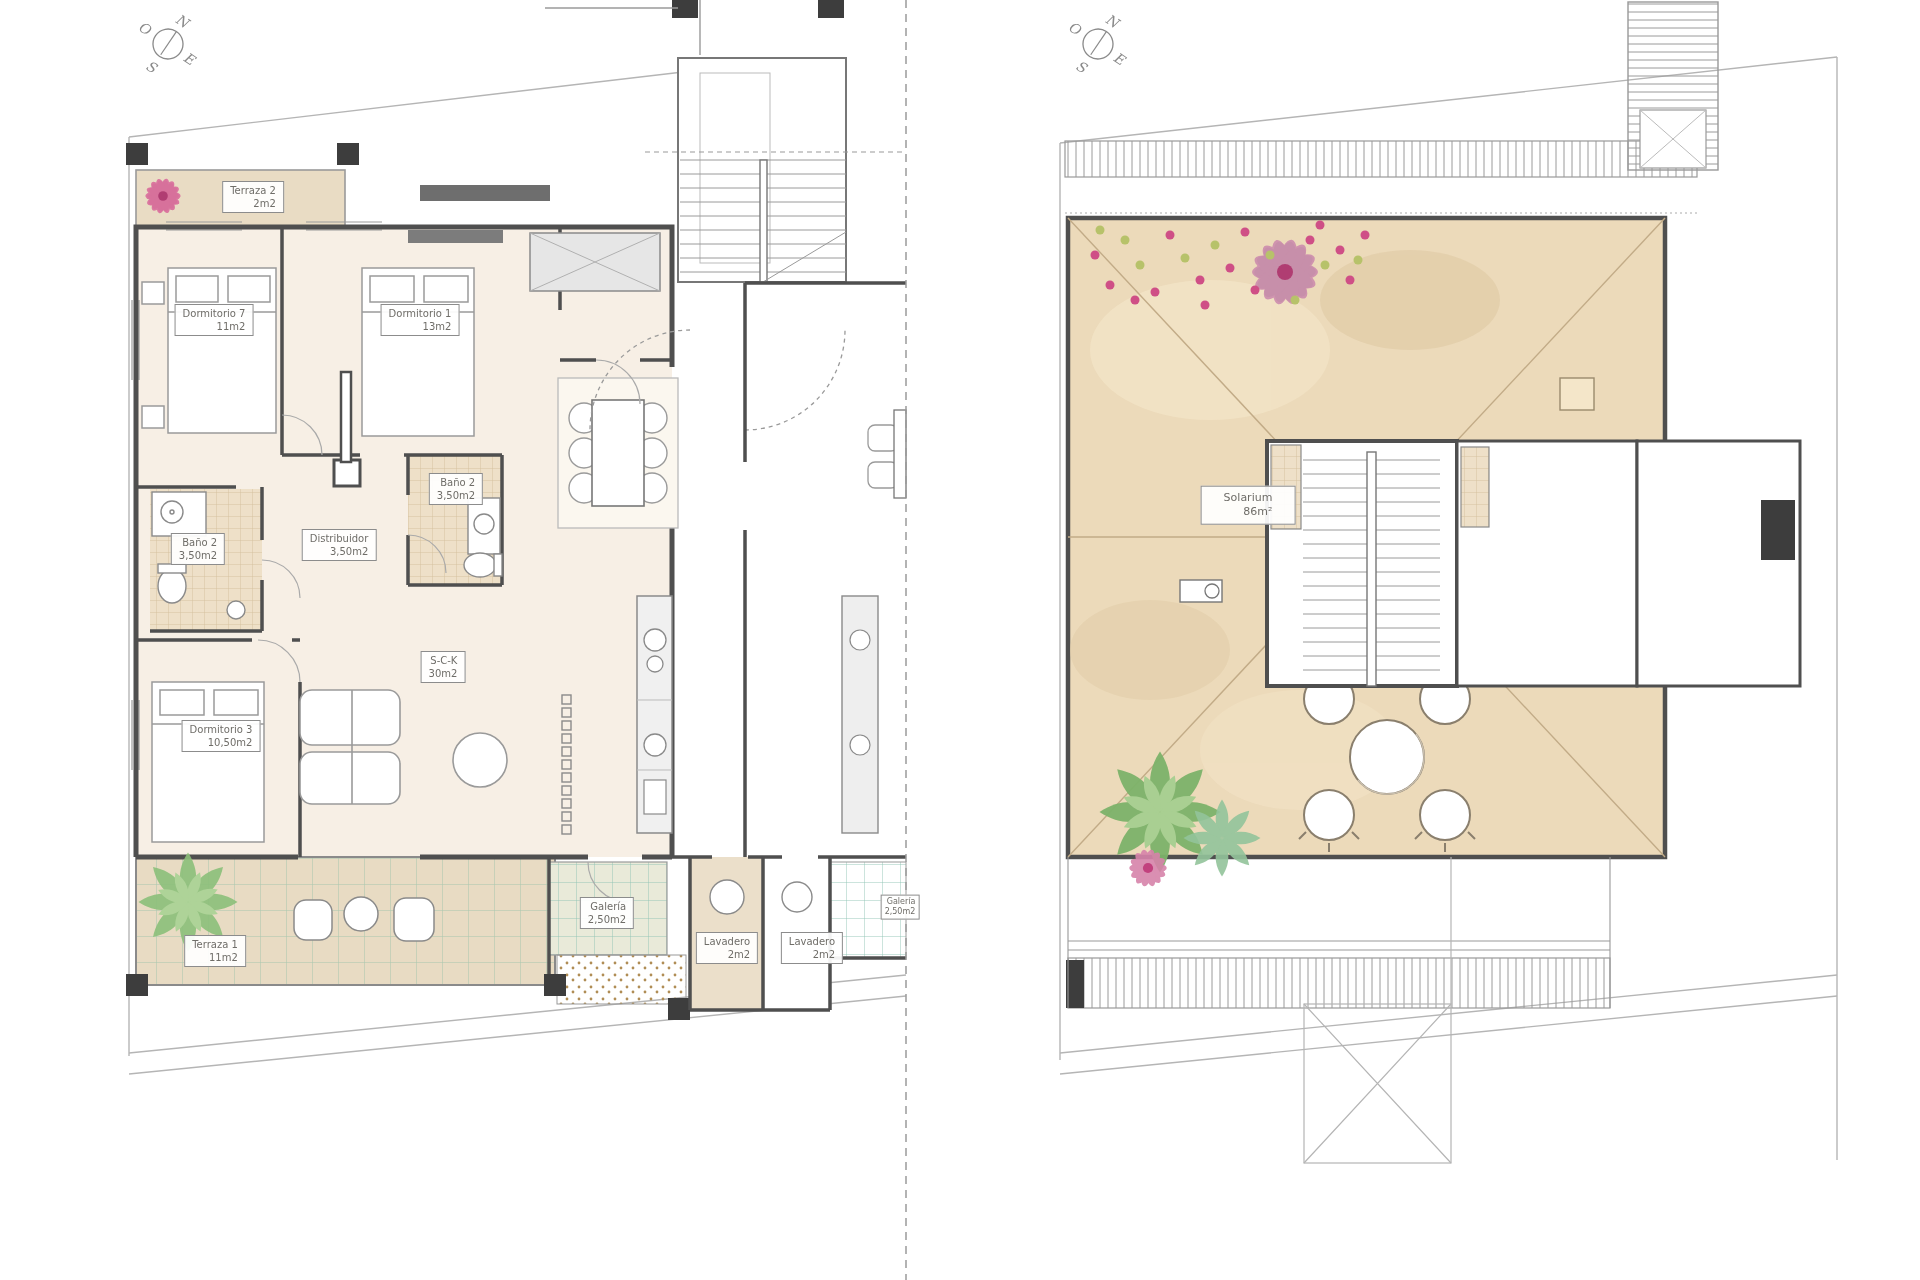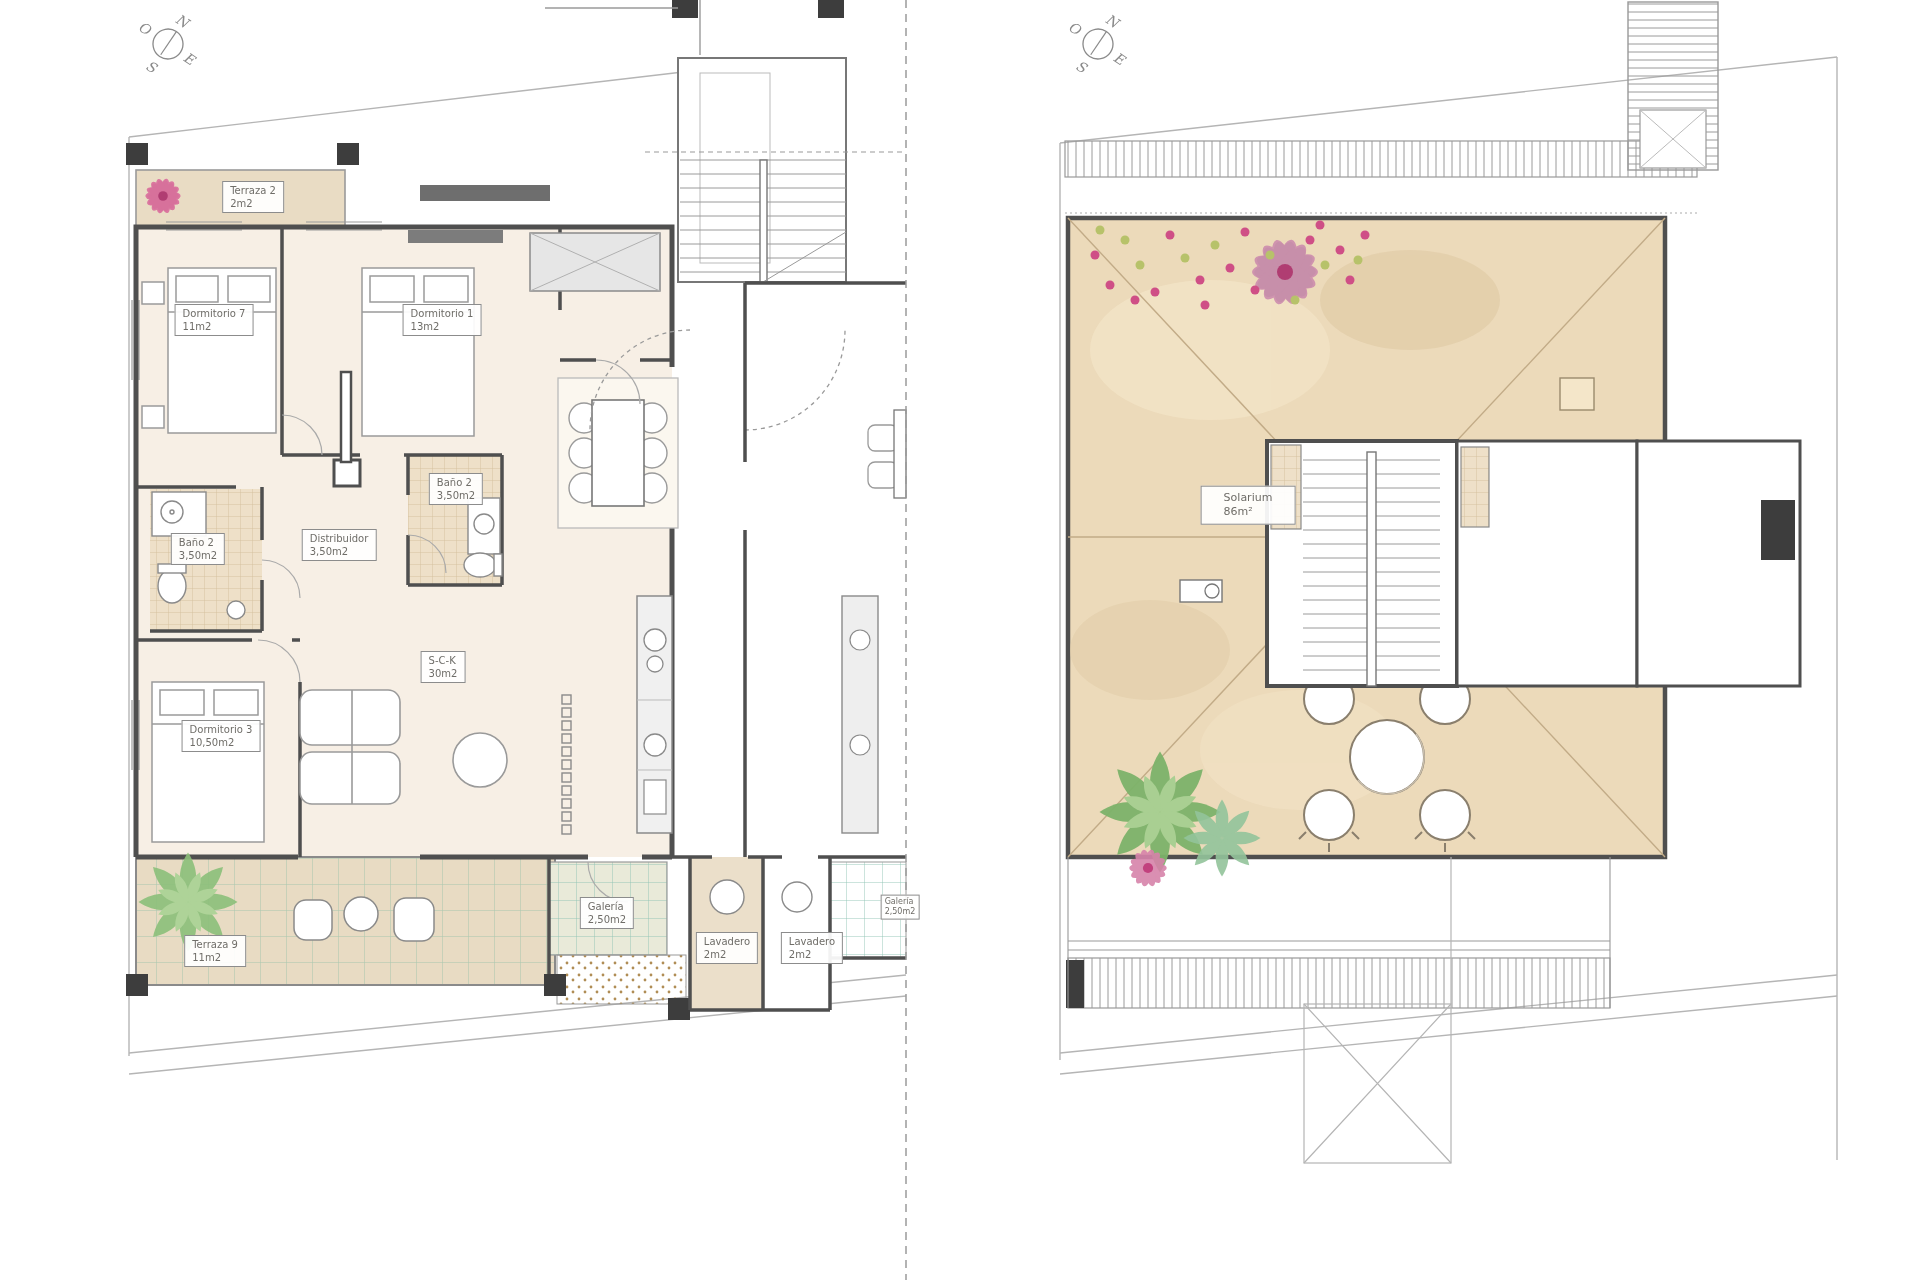--- a/index.html
+++ b/index.html
@@ -1,21 +1,21 @@
 <!DOCTYPE html>
 <html><head>
 <meta charset="utf-8">
 <style>
   html,body{margin:0;padding:0;background:#ffffff;}
   .page{position:relative;width:1920px;height:1280px;background:#fff;
         font-family:"DejaVu Sans",sans-serif;overflow:hidden;}
   .page svg{position:absolute;left:0;top:0;}
   .lbl{position:absolute;transform:translate(-50%,-50%);
        background:rgba(255,255,255,.93);border:1px solid #8c8c8c;
-       color:#6f6d68;font-size:10px;line-height:1.3;text-align:left;
+       color:#6f6d68;font-size:10px;line-height:1.3;text-align:right;
        padding:2px 7px;white-space:nowrap;z-index:5;}
   .lbl span{display:block;}
   .lbl.big{font-size:11px;padding:4px 22px;}
   .lbl.tiny{font-size:8px;padding:1px 3px;}
   .cmp{font-family:"DejaVu Serif",serif;font-style:italic;font-size:14px;fill:#8a8a8a;}
 </style>
 </head>
 <body>
 
 <div class="page">
@@ -398,21 +398,21 @@
 </svg>
 
 <div class="lbl" style="left:253px;top:197px">
   <span>Terraza 2</span>
       <span>2m2</span>
 </div>
 <div class="lbl" style="left:214px;top:320px">
   <span>Dormitorio 7</span>
       <span>11m2</span>
 </div>
-<div class="lbl" style="left:442px;top:320px">
+<div class="lbl" style="left:420px;top:320px">
   <span>Dormitorio 1</span>
       <span>13m2</span>
 </div>
 <div class="lbl" style="left:456px;top:489px">
   <span>Baño 2</span>
       <span>3,50m2</span>
 </div>
 <div class="lbl" style="left:198px;top:549px">
   <span>Baño 2</span>
       <span>3,50m2</span>
@@ -423,21 +423,21 @@
 </div>
 <div class="lbl" style="left:443px;top:667px">
   <span>S-C-K</span>
       <span>30m2</span>
 </div>
 <div class="lbl" style="left:221px;top:736px">
   <span>Dormitorio 3</span>
       <span>10,50m2</span>
 </div>
 <div class="lbl" style="left:215px;top:951px">
-  <span>Terraza 9</span>
+  <span>Terraza 1</span>
       <span>11m2</span>
 </div>
 <div class="lbl" style="left:607px;top:913px">
   <span>Galería</span>
       <span>2,50m2</span>
 </div>
 <div class="lbl" style="left:727px;top:948px">
   <span>Lavadero</span>
       <span>2m2</span>
 </div>

